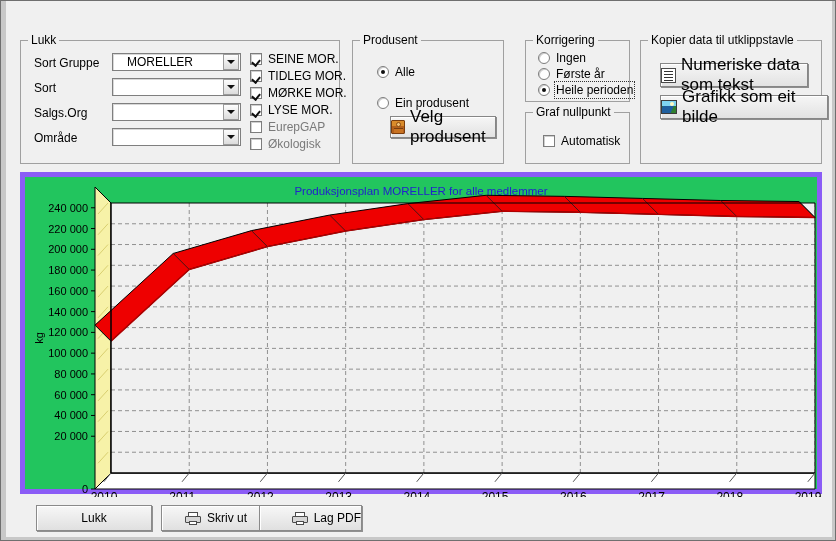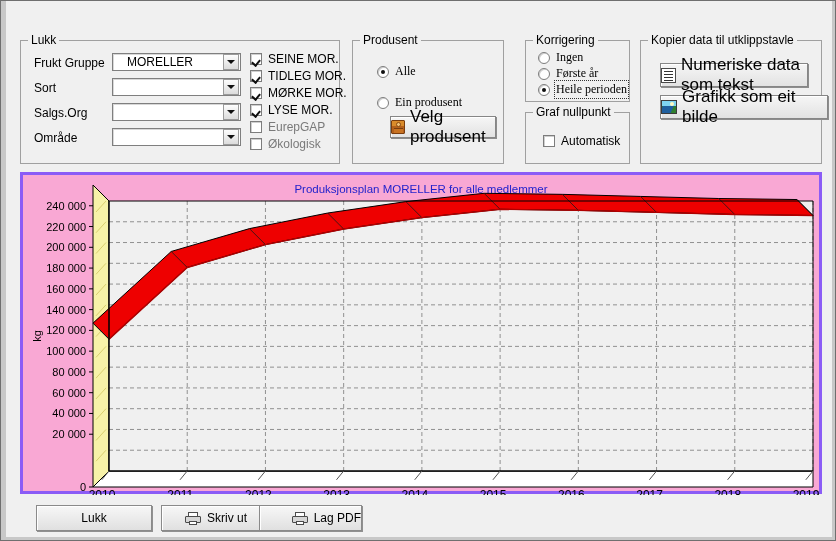--- a/index.html
+++ b/index.html
@@ -96,21 +96,21 @@
   
   #grp-prod{left:346px;top:11px;width:152px;height:124px;}
   .radio-row{position:absolute;display:flex;align-items:center;height:15px;}
   .radio{
     width:12px;height:12px;border-radius:50%;border:1px solid #7d7d7d;background:#fff;
     box-sizing:border-box;position:relative;flex:none;box-shadow:inset 1px 1px 0 #cfcfcf;
   }
   .radio.on::after{
     content:"";position:absolute;left:3px;top:3px;width:4px;height:4px;border-radius:50%;background:#101010;
   }
-  .radio-lab{font-size:12px;color:#000;margin-left:6px;white-space:nowrap;font-family:Liberation Serif, serif;}
+  .radio-lab{font-size:12px;color:#000;margin-left:6px;white-space:nowrap;}
   .btn{
     position:absolute;box-sizing:border-box;
     background:linear-gradient(to bottom,#f6f6f6,#e2e2e2);
     border:1px solid #868686;
     box-shadow:inset 1px 1px 0 #ffffff, 1px 1px 0 #8d8d8d;
     display:flex;align-items:center;justify-content:center;gap:5px;
     font-size:17px;color:#000;cursor:default;
   }
   .ico-person{
     width:14px;height:14px;flex:none;position:relative;
@@ -148,21 +148,21 @@
   .ico-pic::before{
     content:"";position:absolute;left:-1px;bottom:-1px;width:11px;height:8px;background:#1f5f9e;
     transform:skewX(-25deg);
   }
   .ico-pic::after{
     content:"";position:absolute;right:2px;top:1px;width:4px;height:4px;border-radius:50%;background:#fff9c0;
   }
   
   #chart-panel{
     position:absolute;left:14px;top:143px;width:802px;height:322px;
-    border:3px solid #8b5cf6;background:#f9a8d4;box-sizing:border-box;
+    border:5px solid #8b5cf6;background:#22c55e;box-sizing:border-box;
   }
   .chart-title{
     position:absolute;width:100%;text-align:center;top:8px;left:0;
     font-size:11.5px;color:#2222cc;
   }
   svg.plot{position:absolute;left:0;top:0;}
   .ylab{font-size:11px;fill:#000;}
   .xlab{font-size:12px;fill:#000;}
   .axtitle{font-size:11px;fill:#000;}
   
@@ -193,21 +193,21 @@
 <body>
 
 <div class="window">
 
 
   <div class="client">
 
     <div class="group" id="grp-velg">
       <span class="glabel">Lukk</span>
 
-      <span class="field-label" style="left:13px;top:15px;">Frukt Gruppe</span>
+      <span class="field-label" style="left:13px;top:15px;">Sort Gruppe</span>
       <span class="field-label" style="left:13px;top:40px;">Sort</span>
       <span class="field-label" style="left:13px;top:65px;">Salgs.Org</span>
       <span class="field-label" style="left:13px;top:90px;">Område</span>
 
       <span class="combo" style="left:91px;top:12px;width:129px;">
         <span class="cval">MORELLER</span>
         <span class="carrow">
             <i></i>
           </span>
       </span>

